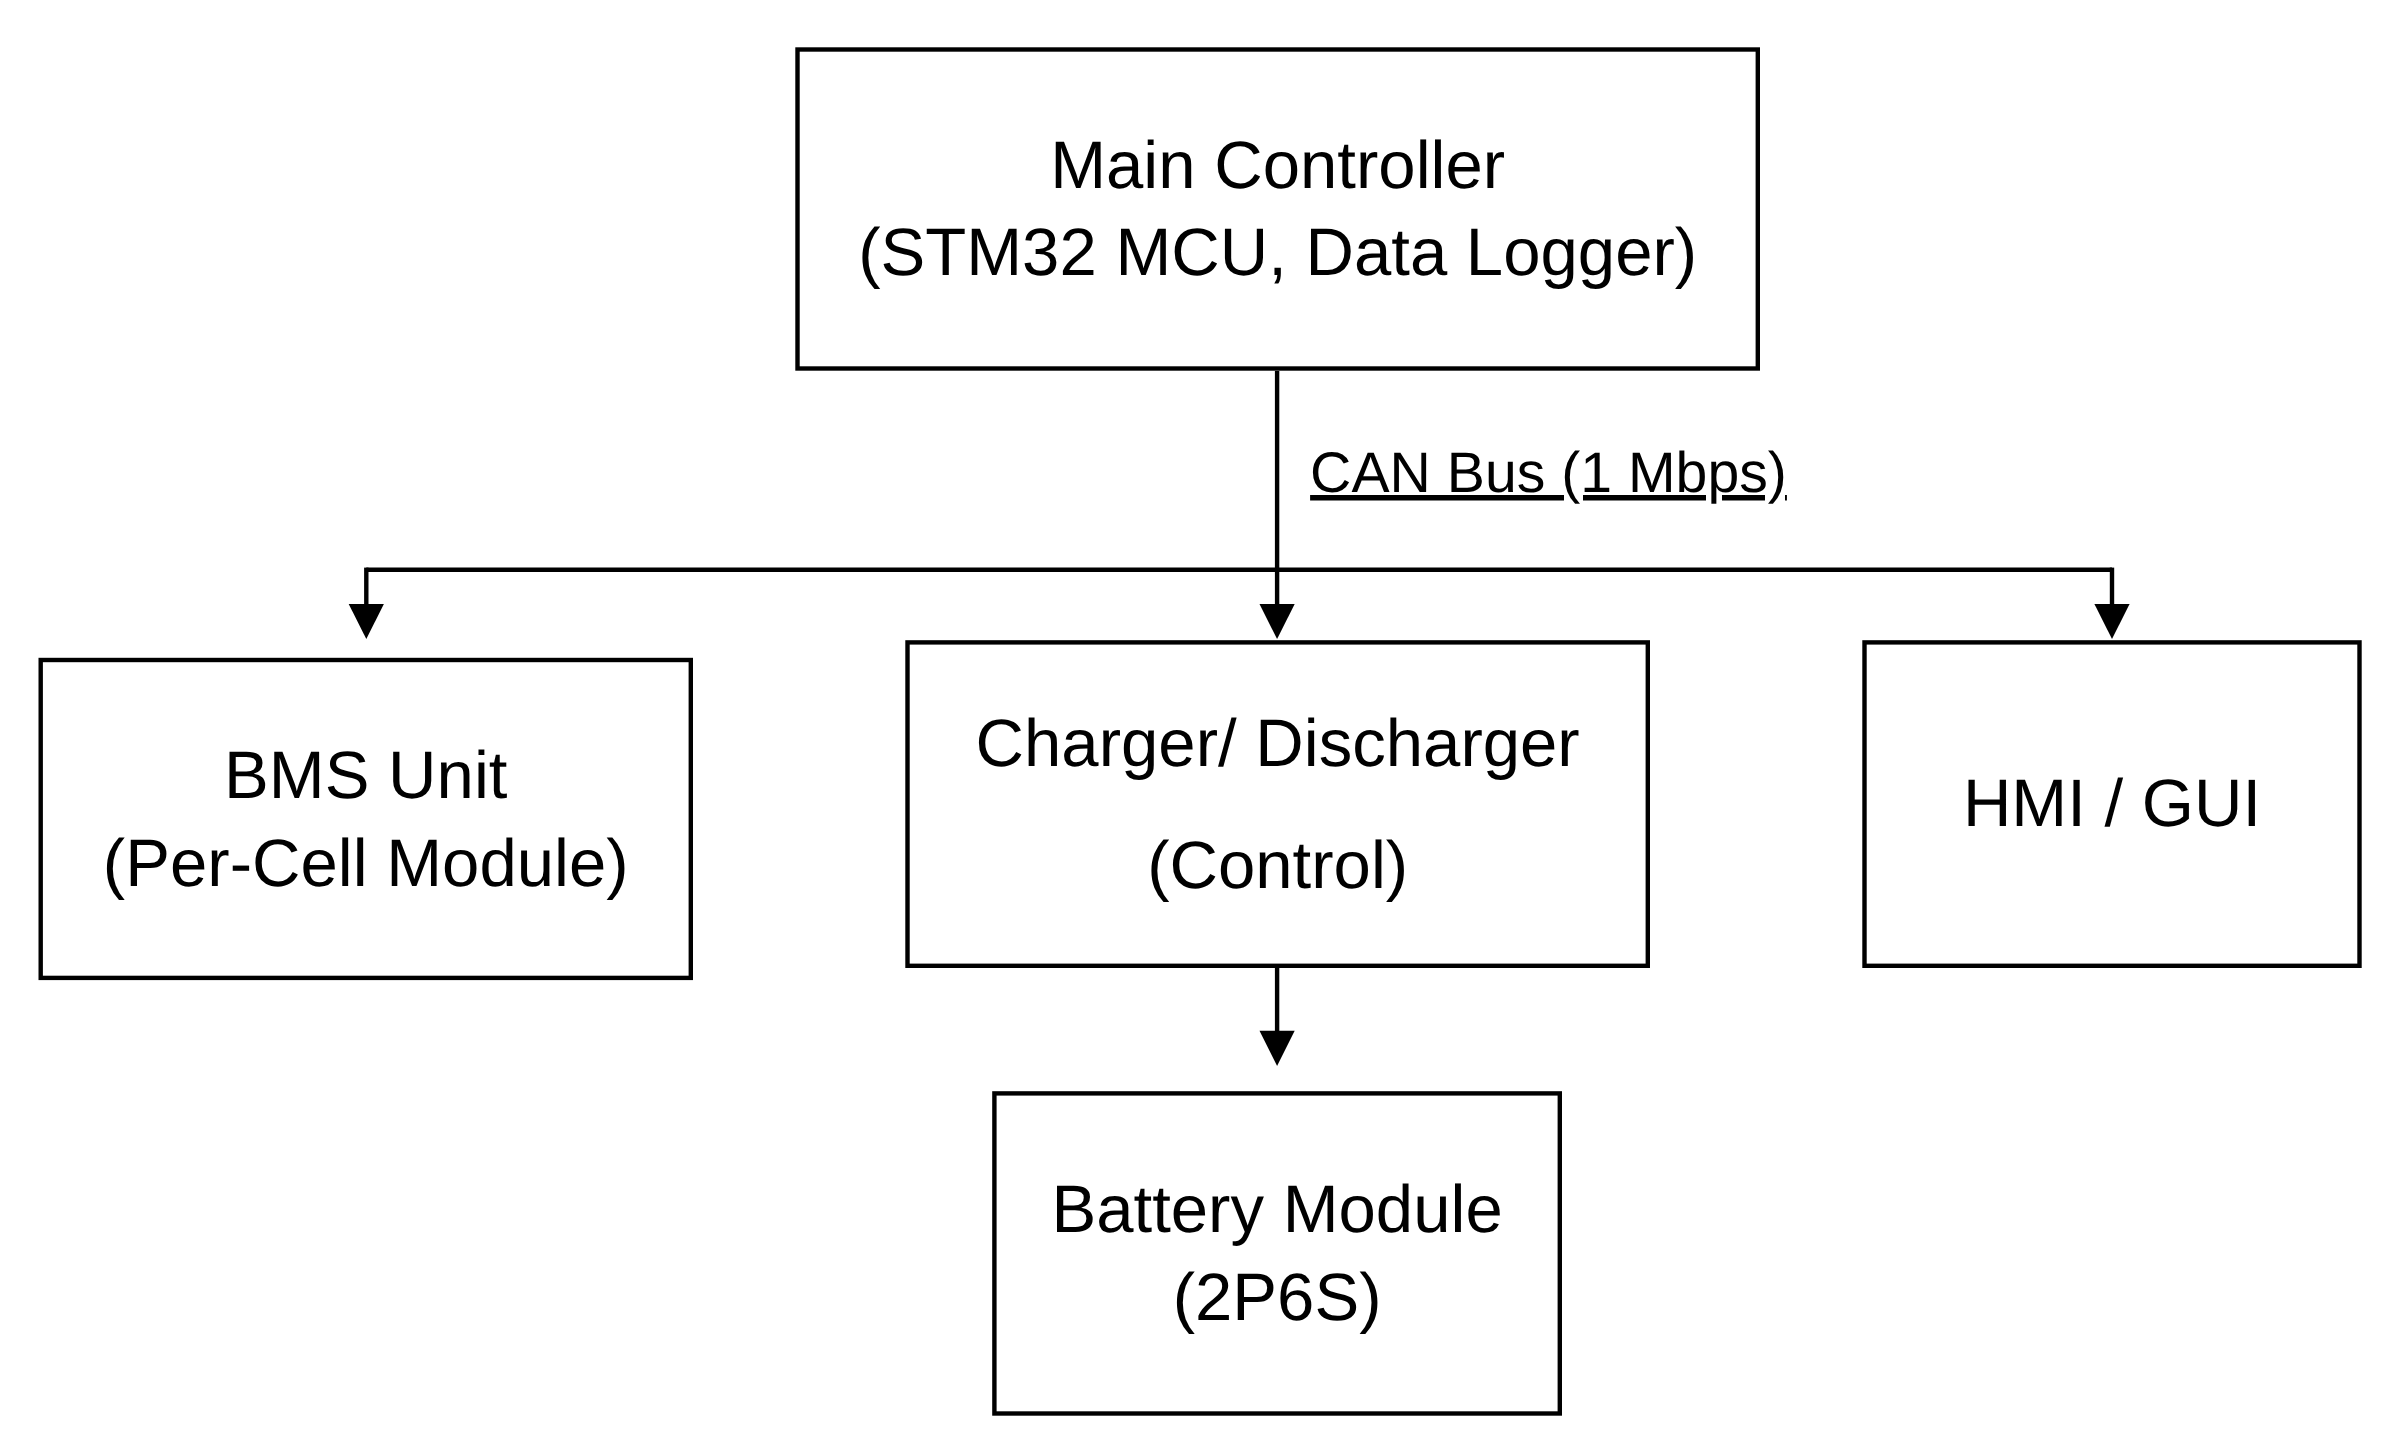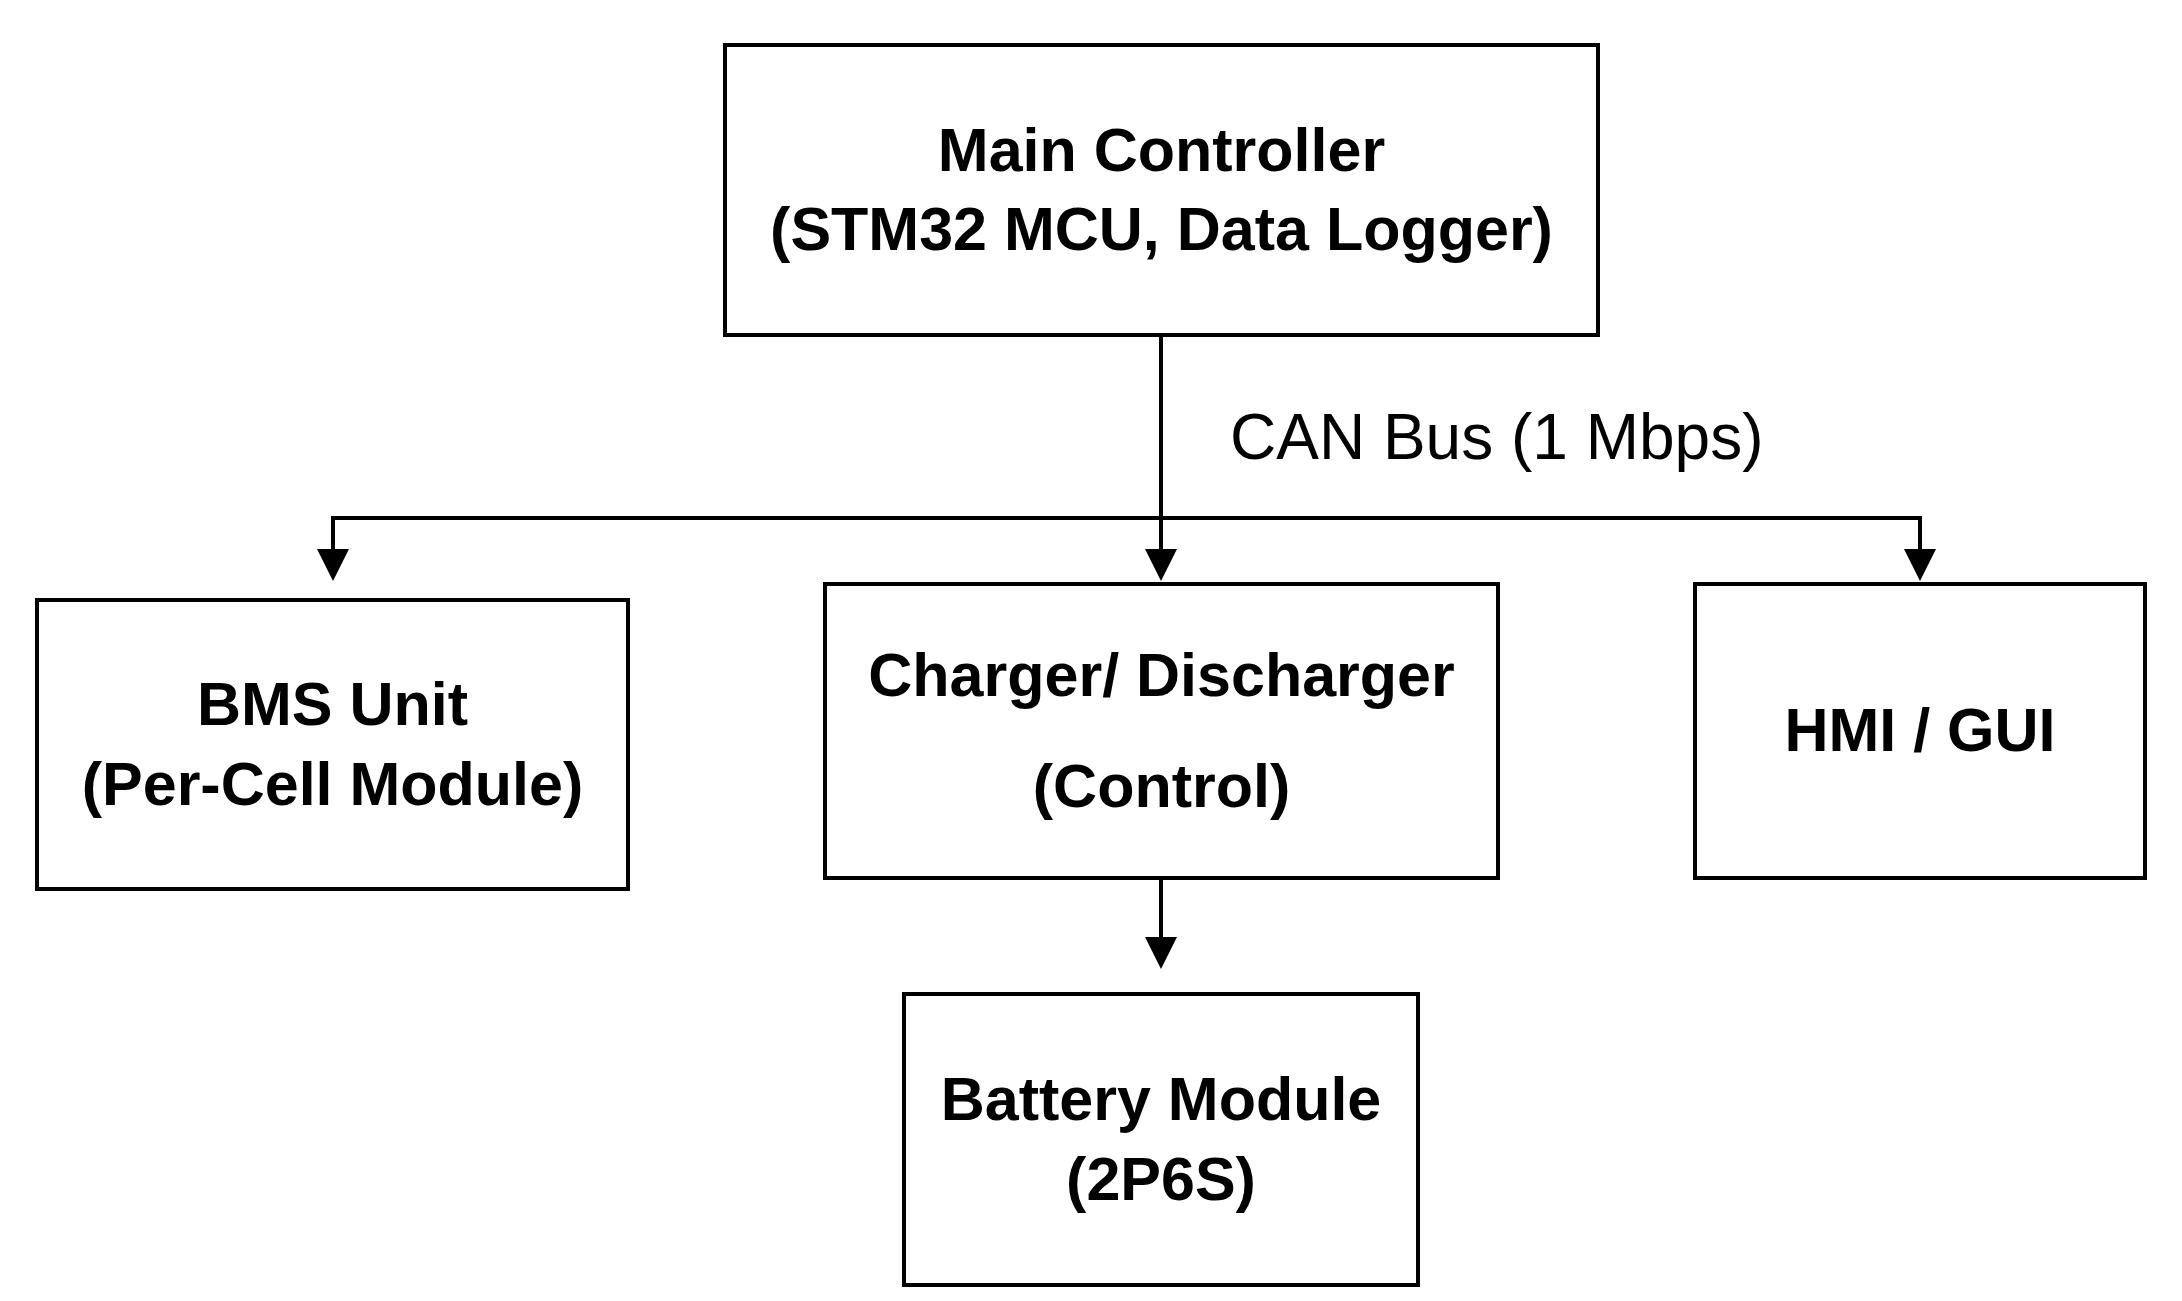--- a/index.html
+++ b/index.html
@@ -39,34 +39,34 @@
     border: 4px solid #000000;
     background: #ffffff;
     display: flex;
     flex-direction: column;
     align-items: center;
     justify-content: center;
     text-align: center;
     font-size: 61px;
     line-height: 1.3;
     white-space: nowrap;
-    font-weight: bold;
   }
   .n-main { left: 723px;  top: 43px;  width: 877px; height: 294px; }
   .n-bms  { left: 35px;   top: 582px; width: 595px; height: 293px; margin-top: 16px; }
   .n-chg  { left: 823px;  top: 582px; width: 677px; height: 298px; gap: 32px; }
   .n-hmi  { left: 1693px; top: 582px; width: 454px; height: 298px; }
   .n-bat  { left: 902px;  top: 992px; width: 518px; height: 295px; }
   .edge-label {
     position: absolute;
-    left: 1230px;
+    left: 1191px;
     top: 402px;
-    font-size: 64px;
+    font-size: 52px;
     line-height: 1.1;
     white-space: nowrap;
+    text-decoration: underline;
   }
 </style>
 </head>
 <body>
 
 <div class="canvas">
 
   <svg class="connectors" viewBox="0 0 2182 1301" xmlns="http://www.w3.org/2000/svg">
 
     <path class="ln" d="M1161 337 L1161 552"></path>

